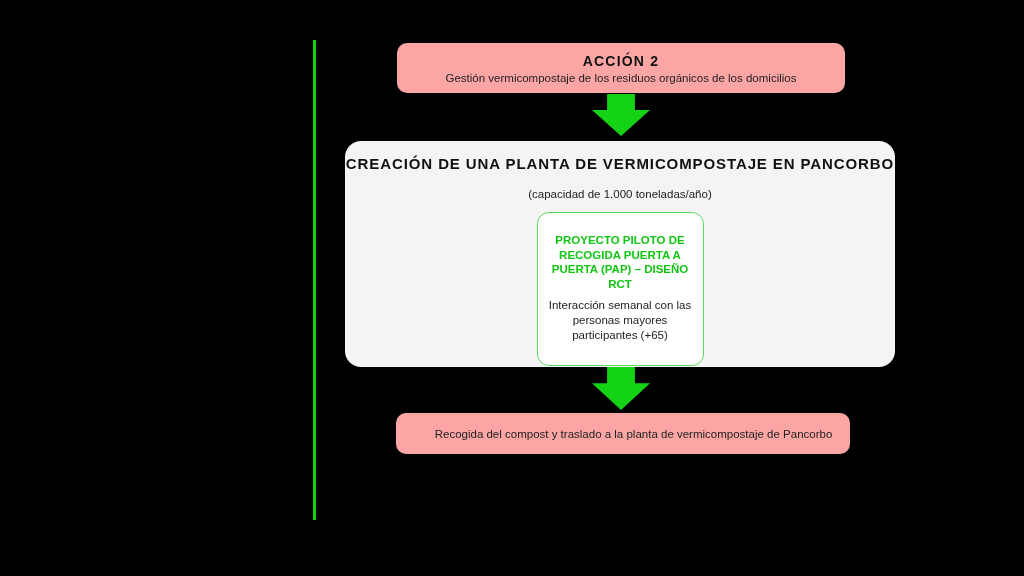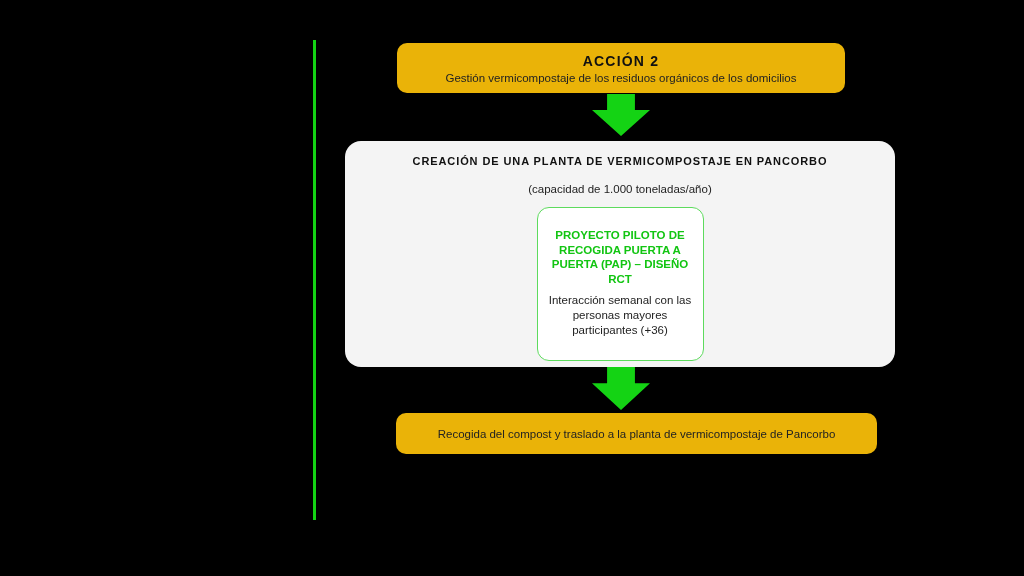--- a/index.html
+++ b/index.html
@@ -22,21 +22,21 @@
     position: absolute;
     left: 313px;
     top: 40px;
     width: 3px;
     height: 480px;
     background: #14d314;
   }
   
   .wbox {
     position: absolute;
-    background: #eab308;
+    background: #fca5a5;
     border-radius: 10px;
     display: flex;
     flex-direction: column;
     align-items: center;
     justify-content: center;
     text-align: center;
   }
   .top-box {
     left: 397px;
     top: 43px;
@@ -50,22 +50,23 @@
     letter-spacing: 1.2px;
     color: #111111;
   }
   .top-box .sub {
     font-size: 11.5px;
     color: #222222;
   }
   .bottom-box {
     left: 396px;
     top: 413px;
-    width: 481px;
+    width: 433px;
     height: 41px;
+    padding-left: 21px;
   }
   .bottom-box .txt {
     font-size: 11.5px;
     color: #222222;
     padding: 0 14px;
   }
   
   .main-box {
     position: absolute;
     left: 345px;
@@ -74,21 +75,21 @@
     height: 226px;
     background: #f4f4f4;
     border-radius: 16px;
     display: flex;
     flex-direction: column;
     align-items: center;
     text-align: center;
   }
   .main-box .hdr {
     margin-top: 14px;
-    font-size: 11px;
+    font-size: 15px;
     font-weight: bold;
     letter-spacing: 0.9px;
     color: #111111;
   }
   .main-box .sub {
     margin-top: 16px;
     font-size: 11.5px;
     color: #222222;
   }
   .cards {
@@ -146,21 +147,21 @@
   </div>
 
   <div class="arrow arrow1"></div>
 
   <div class="main-box">
     <div class="hdr">CREACIÓN DE UNA PLANTA DE VERMICOMPOSTAJE EN PANCORBO</div>
     <div class="sub">(capacidad de 1.000 toneladas/año)</div>
     <div class="cards">
       <div class="card">
         <div class="ctitle">PROYECTO PILOTO DE RECOGIDA PUERTA A PUERTA (PAP) – DISEÑO RCT</div>
-        <div class="cbody">Interacción semanal con las personas mayores participantes (+36)</div>
+        <div class="cbody">Interacción semanal con las personas mayores participantes (+65)</div>
       </div>
     </div>
   </div>
 
   <div class="arrow arrow2"></div>
 
   <div class="wbox bottom-box">
     <div class="txt">Recogida del compost y traslado a la planta de vermicompostaje de Pancorbo</div>
   </div>
 

